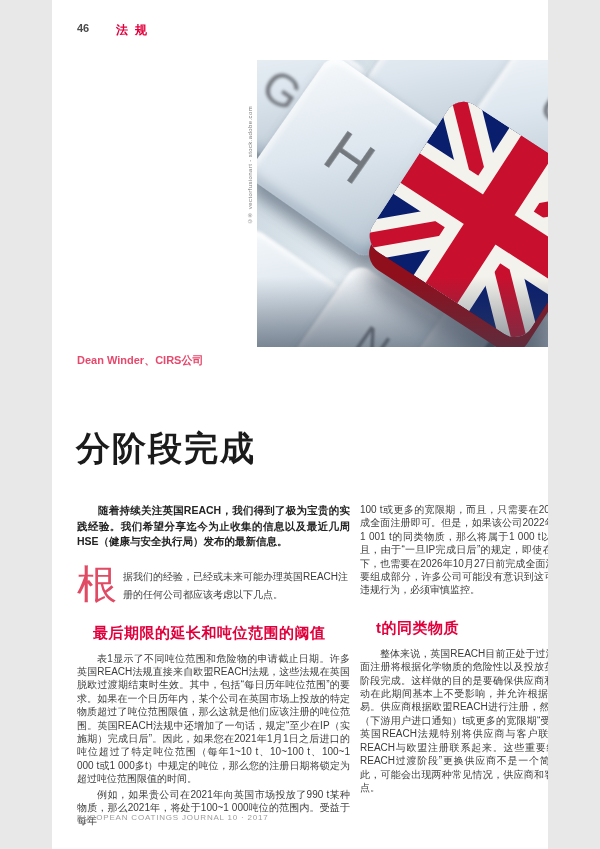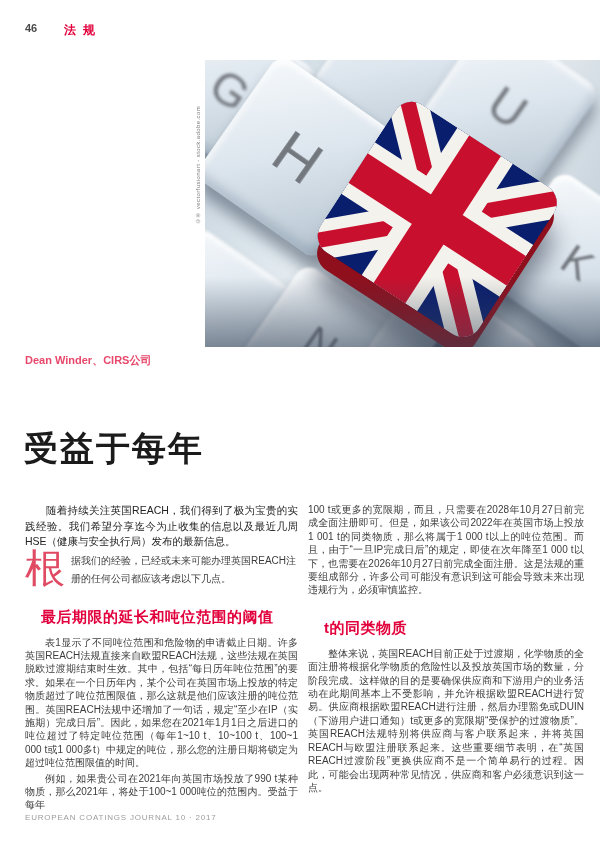--- a/index.html
+++ b/index.html
@@ -1,19 +1,19 @@
 <!DOCTYPE html>
 <html><head>
 <meta charset="utf-8">
 <style>
   * { margin:0; padding:0; box-sizing:border-box; }
   html,body { background:#e8e8e8; }
   body { font-family:"Liberation Sans","DejaVu Sans",sans-serif; }
   .page {
-    position:relative; width:600px; height:849px; margin:0 auto;
+    position:relative; width:496px; height:849px; margin:0 auto;
     background:#ffffff; overflow:hidden; color:#3a3a3a;
   }
 
   
   .page-number { position:absolute; left:25px; top:22px; font-size:11px; font-weight:bold; color:#4a4a4a; }
   .section-label { position:absolute; left:64px; top:22px; font-size:12px; font-weight:bold; letter-spacing:7px; color:#e2003c; }
 
   
   .photo {
     position:absolute; left:205px; top:60px; width:395px; height:287px;
@@ -72,22 +72,22 @@
     font-size:34px; font-weight:bold; letter-spacing:2px; color:#1b1b1b;
   }
 
   
   .col-left  { position:absolute; left:25px;  top:503px; width:273px; }
   .col-right { position:absolute; left:308px; top:503px; width:276px; }
   .body-text { font-size:10px; line-height:13.4px; text-align:justify; color:#3c3c3c; }
   .indent { text-indent:2em; }
 
   .intro {
-    font-size:10.5px; line-height:15.5px; font-weight:normal; color:#232323;
-    text-align:justify; text-indent:2em; 
+    font-size:10.5px; line-height:15.5px; font-weight:bold; color:#232323;
+    text-align:justify; text-indent:2em; margin-bottom:16px;
   }
 
   .lead { margin-bottom:20px; min-height:38px; }
   .dropcap {
     float:left; color:#e04a63; font-size:40px; line-height:32px;
     margin:2px 6px 0 0; font-weight:400;
   }
 
   .sub-heading {
     font-size:15px; font-weight:bold; color:#e2003c;
@@ -146,21 +146,21 @@
         </svg>
       </div>
     </div>
     <div class="photo-bottom-shade"></div>
   </div>
 
   <div class="caption">
     <div class="caption-byline">Dean Winder、CIRS公司</div>
   </div>
 
-  <h1 class="headline">受益于每年</h1>
+  <h1 class="headline">分阶段完成</h1>
 
   <div class="col-left">
     <p class="intro">随着持续关注英国REACH，我们得到了极为宝贵的实践经验。我们希望分享迄今为止收集的信息以及最近几周HSE（健康与安全执行局）发布的最新信息。</p>
 
     <div class="lead">
       <span class="dropcap">根</span><span class="body-text">据我们的经验，已经或未来可能办理英国REACH注册的任何公司都应该考虑以下几点。</span>
     </div>
 
     <h2 class="sub-heading">最后期限的延长和吨位范围的阈值</h2>
     <p class="body-text indent para">表1显示了不同吨位范围和危险物的申请截止日期。许多英国REACH法规直接来自欧盟REACH法规，这些法规在英国脱欧过渡期结束时生效。其中，包括“每日历年吨位范围”的要求。如果在一个日历年内，某个公司在英国市场上投放的特定物质超过了吨位范围限值，那么这就是他们应该注册的吨位范围。英国REACH法规中还增加了一句话，规定“至少在IP（实施期）完成日后”。因此，如果您在2021年1月1日之后进口的吨位超过了特定吨位范围（每年1~10 t、10~100 t、100~1 000 t或1 000多t）中规定的吨位，那么您的注册日期将锁定为超过吨位范围限值的时间。</p>

